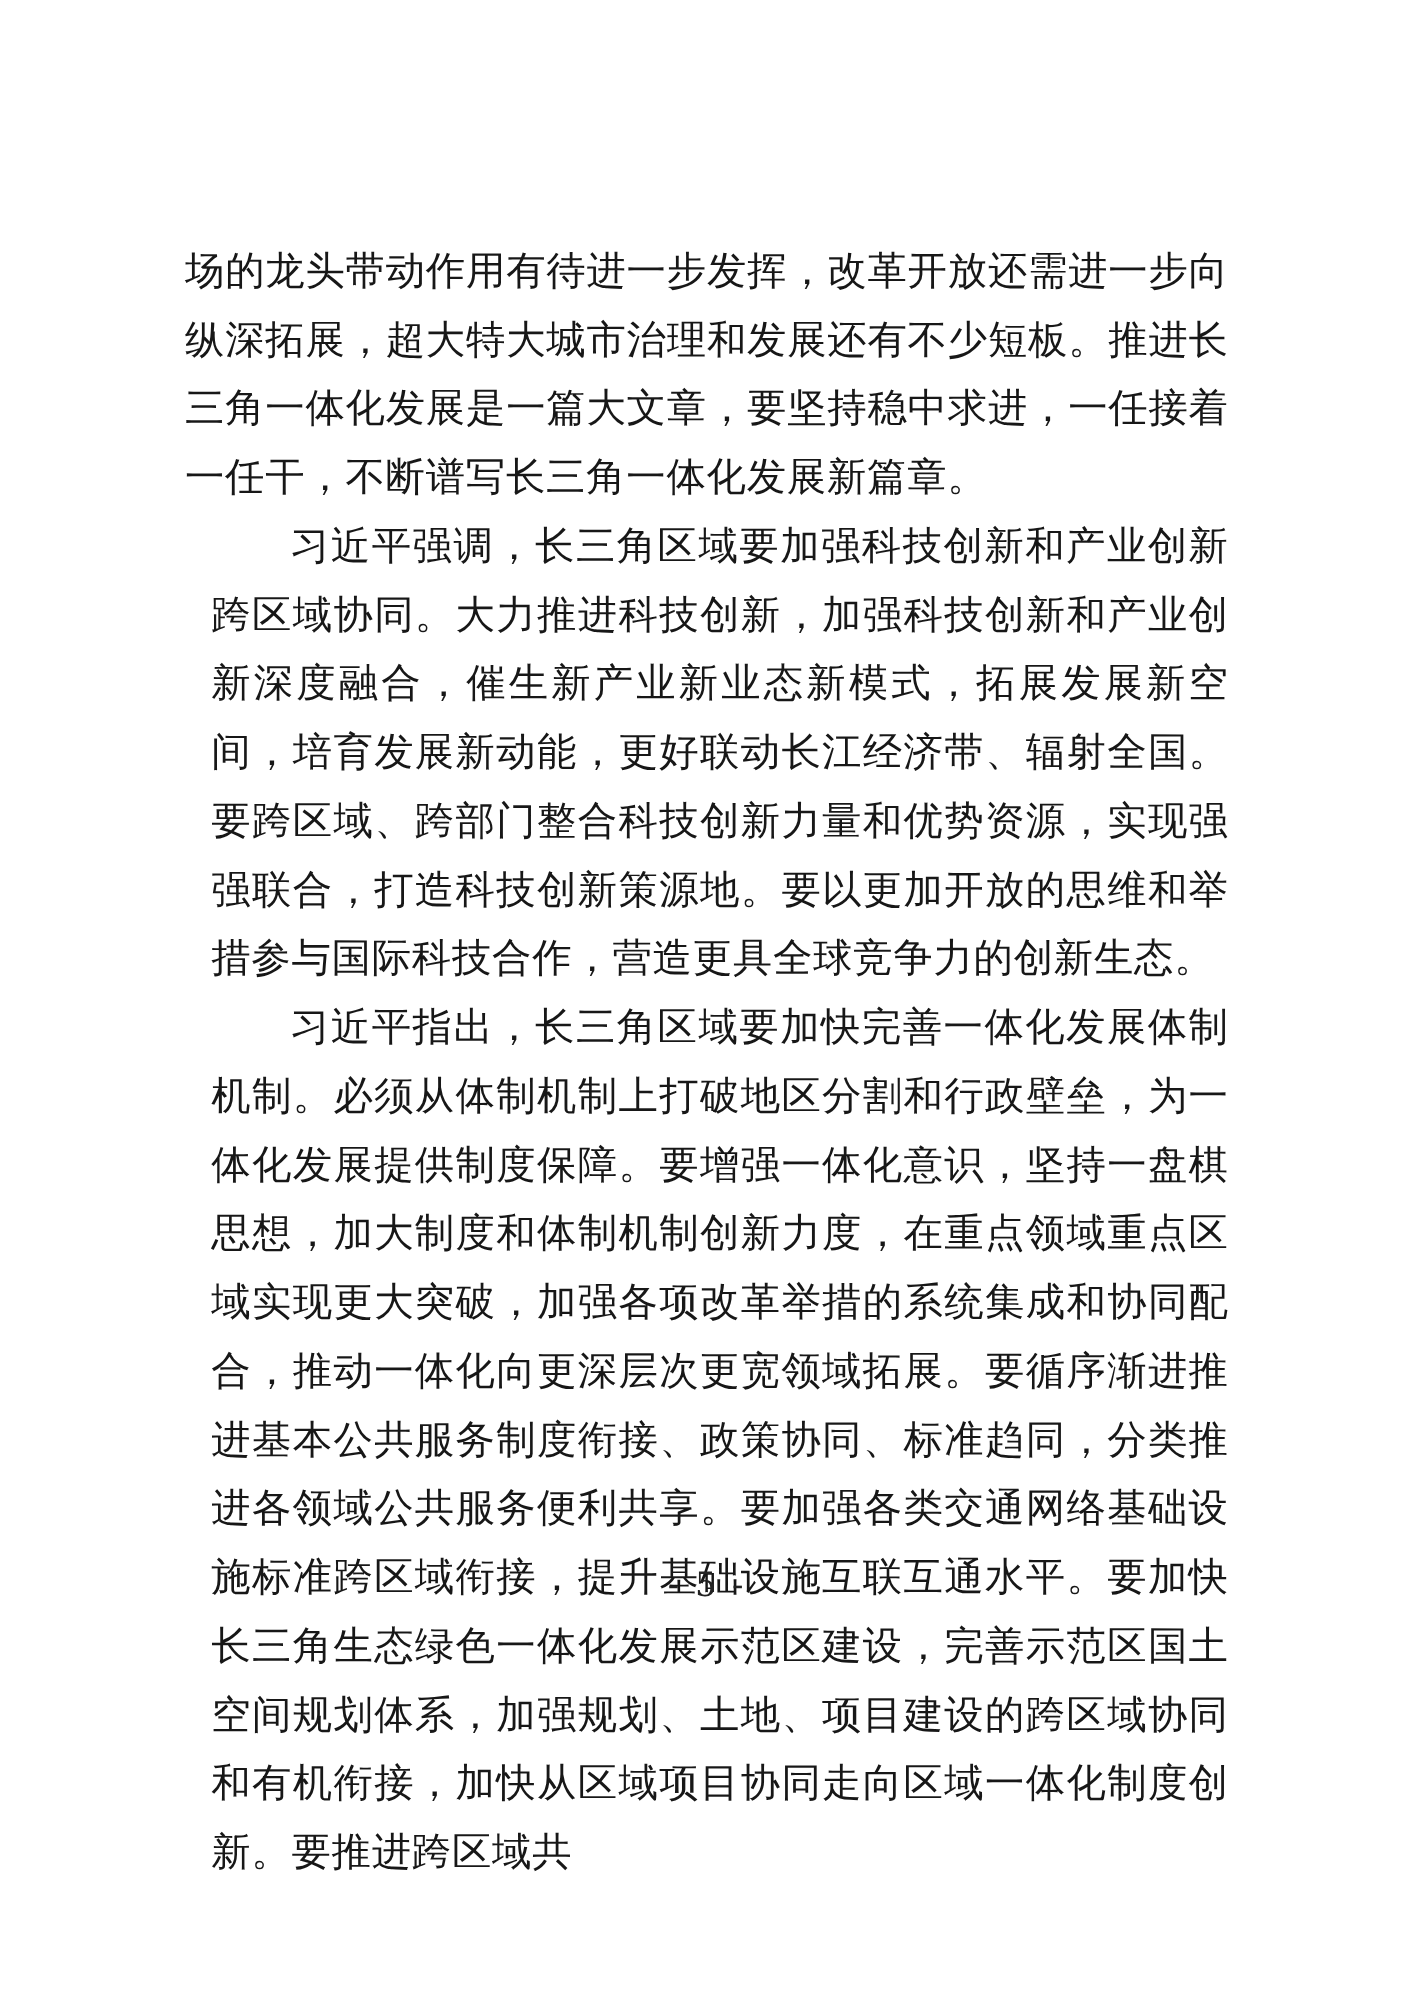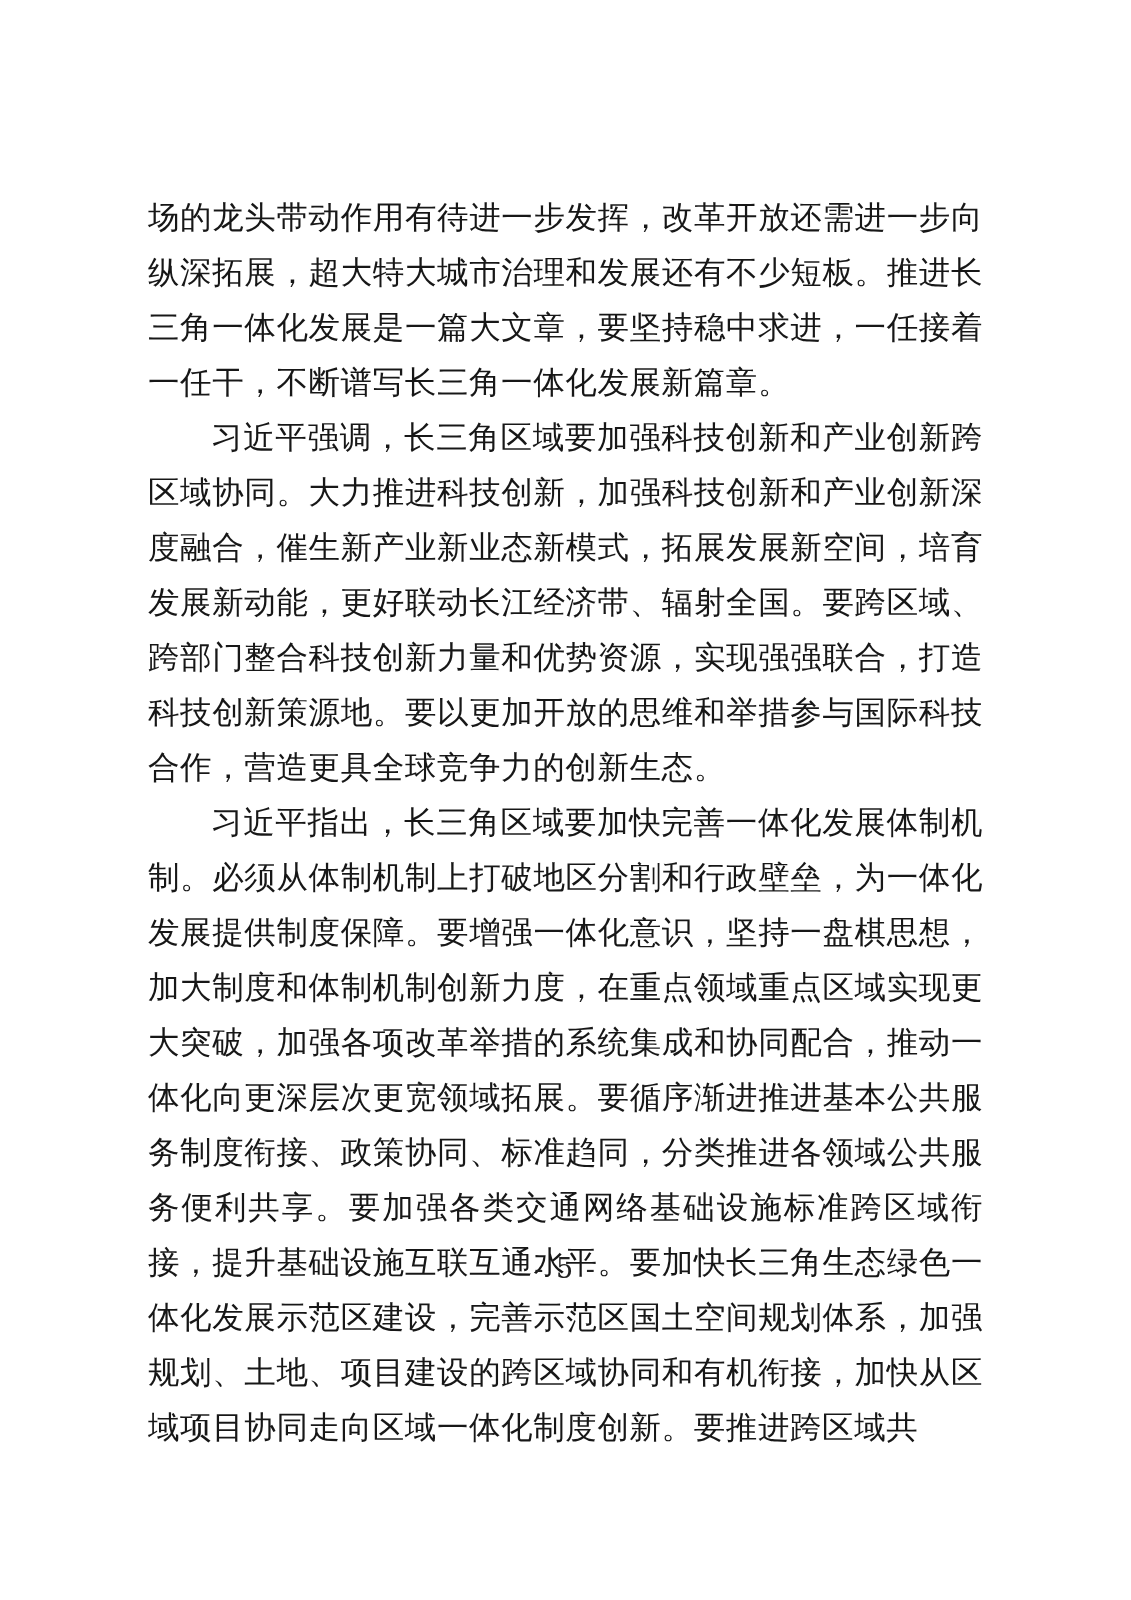--- a/index.html
+++ b/index.html
@@ -31,20 +31,21 @@
     text-justify: inter-character;
     letter-spacing: 0.6px;
     color: #171717;
   }
   .para {
     margin: 0;
     text-indent: 0;
   }
   .para.indent {
     text-indent: 63px;
+    margin-left: 21px;
   }
   .page-number {
     position: absolute;
     left: 0;
     right: 0;
     bottom: 108px;
     text-align: center;
     font-size: 27px;
     letter-spacing: 2px;
     color: #222;

